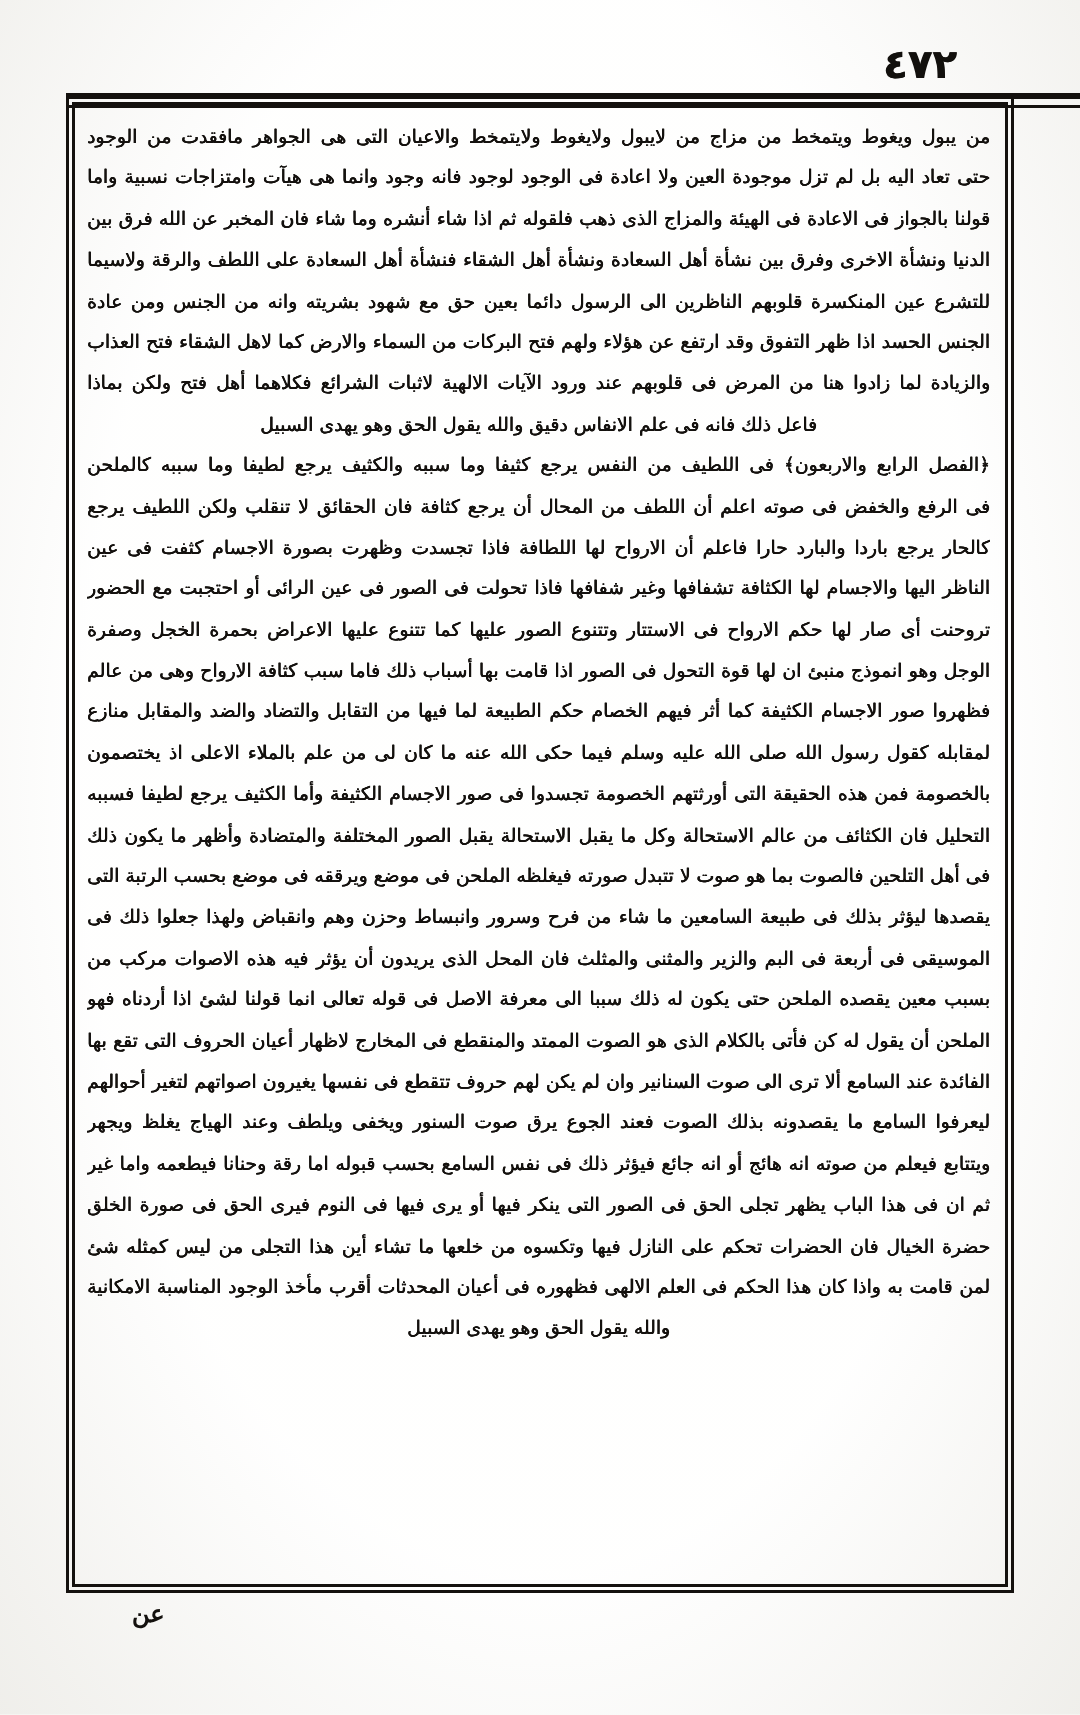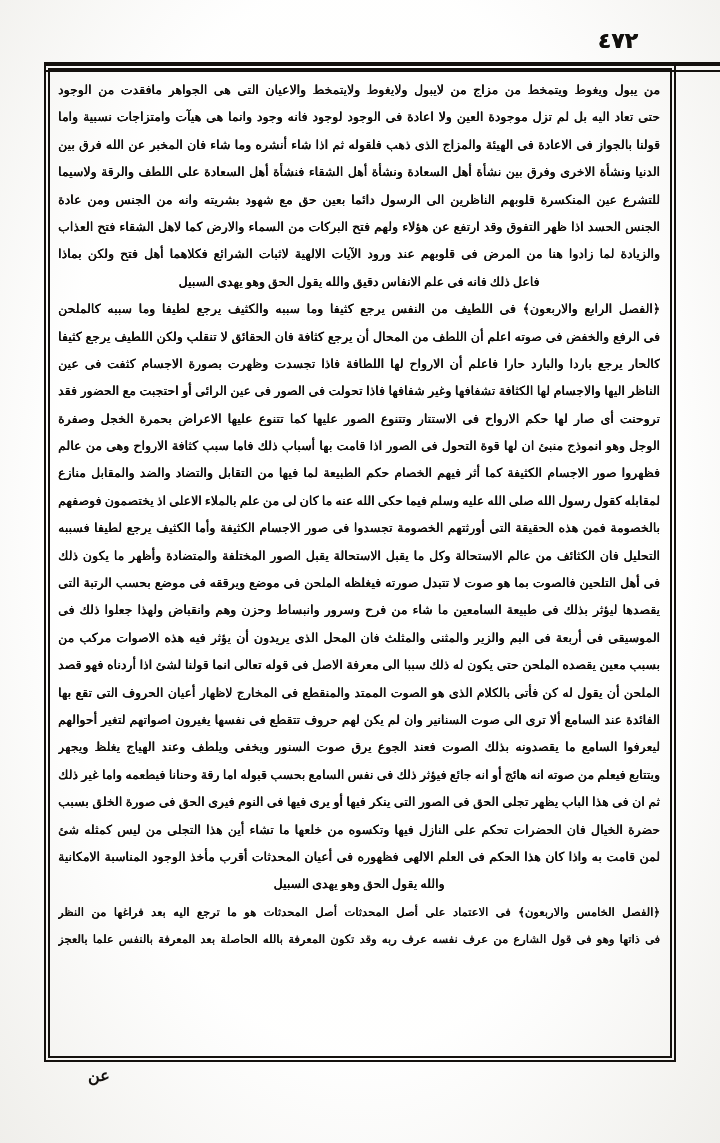--- a/index.html
+++ b/index.html
@@ -19,21 +19,21 @@
     position: absolute;
     inset: 0;
     background:
       radial-gradient(ellipse at 50% 45%, rgba(255,255,255,0.9) 60%, rgba(225,223,218,0.45) 100%),
       #fbfbf8;
   }
   .page-number {
     position: absolute;
     top: 28px;
     right: 82px;
-    font-size: 22px;
+    font-size: 27px;
     font-weight: bold;
     letter-spacing: 1px;
     color: #12100d;
     text-shadow: 0.4px 0 0 currentColor;
     margin-left: 12px;
   }
   .header-rule {
     position: absolute;
     left: 44px;
     top: 62px;
@@ -67,21 +67,20 @@
     direction: rtl;
     font-size: 12.5px;
     line-height: 27.4px;
     height: 27.4px;
     overflow: hidden;
     text-align: justify;
     text-align-last: justify;
     white-space: normal;
     color: #14110e;
     text-shadow: 0.35px 0 0 currentColor, 0 0.25px 0 currentColor;
-    font-family: Liberation Serif, serif;
   }
   .line.closing {
     text-align: left;
     text-align-last: center;
   }
   .section.small .line {
     font-size: 11.5px;
   }
   .catchword {
     position: absolute;
@@ -133,21 +132,17 @@
         <div class="line">بسبب معين يقصده الملحن حتى يكون له ذلك سببا الى معرفة الاصل فى قوله تعالى انما قولنا لشئ اذا أردناه فهو قصد</div>
         <div class="line">الملحن أن يقول له كن فأتى بالكلام الذى هو الصوت الممتد والمنقطع فى المخارج لاظهار أعيان الحروف التى تقع بها</div>
         <div class="line">الفائدة عند السامع ألا ترى الى صوت السنانير وان لم يكن لهم حروف تتقطع فى نفسها يغيرون اصواتهم لتغير أحوالهم</div>
         <div class="line">ليعرفوا السامع ما يقصدونه بذلك الصوت فعند الجوع يرق صوت السنور ويخفى ويلطف وعند الهياج يغلظ ويجهر</div>
         <div class="line">ويتتابع فيعلم من صوته انه هائج أو انه جائع فيؤثر ذلك فى نفس السامع بحسب قبوله اما رقة وحنانا فيطعمه واما غير ذلك</div>
         <div class="line">ثم ان فى هذا الباب يظهر تجلى الحق فى الصور التى ينكر فيها أو يرى فيها فى النوم فيرى الحق فى صورة الخلق بسبب</div>
         <div class="line">حضرة الخيال فان الحضرات تحكم على النازل فيها وتكسوه من خلعها ما تشاء أين هذا التجلى من ليس كمثله شئ</div>
         <div class="line">لمن قامت به واذا كان هذا الحكم فى العلم الالهى فظهوره فى أعيان المحدثات أقرب مأخذ الوجود المناسبة الامكانية</div>
         <div class="line closing">والله يقول الحق وهو يهدى السبيل</div>
       </div>
-      <div class="section small">
-        <div class="line">﴿الفصل الخامس والاربعون﴾ فى الاعتماد على أصل المحدثات أصل المحدثات هو ما ترجع اليه بعد فراغها من النظر</div>
-        <div class="line">فى ذاتها وهو فى قول الشارع من عرف نفسه عرف ربه وقد تكون المعرفة بالله الحاصلة بعد المعرفة بالنفس علما بالعجز</div>
-      </div>
     </div>
 
   <div class="catchword">عن</div>
 
 </div>
 
 </body></html>

